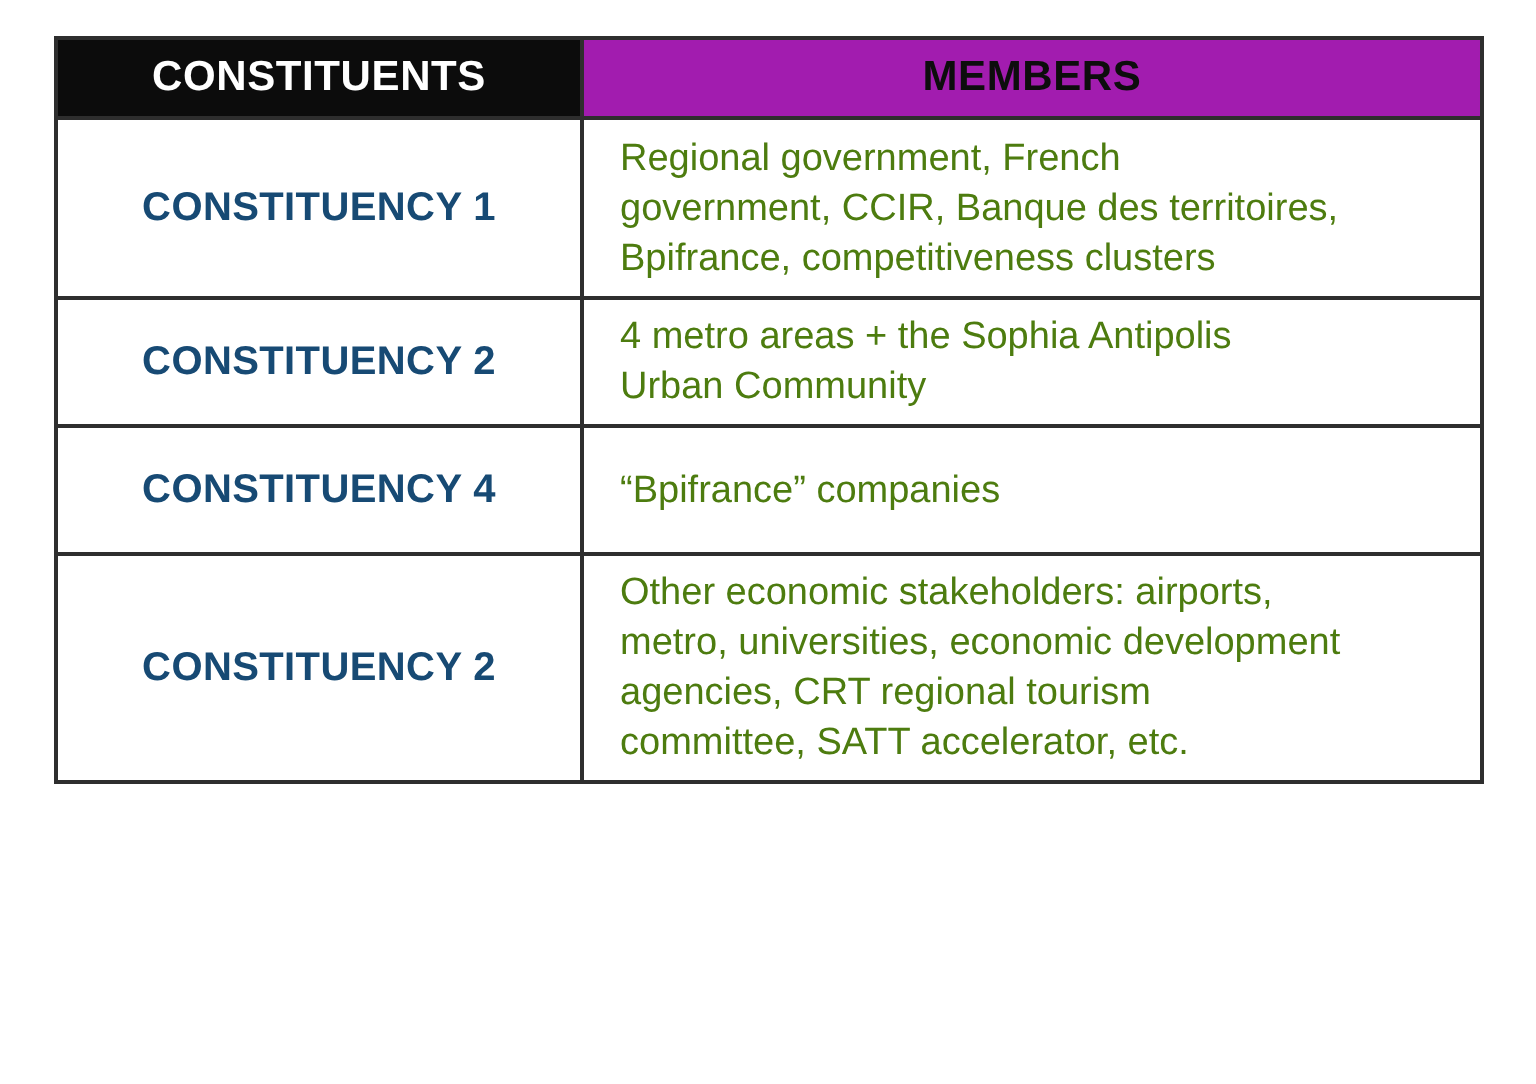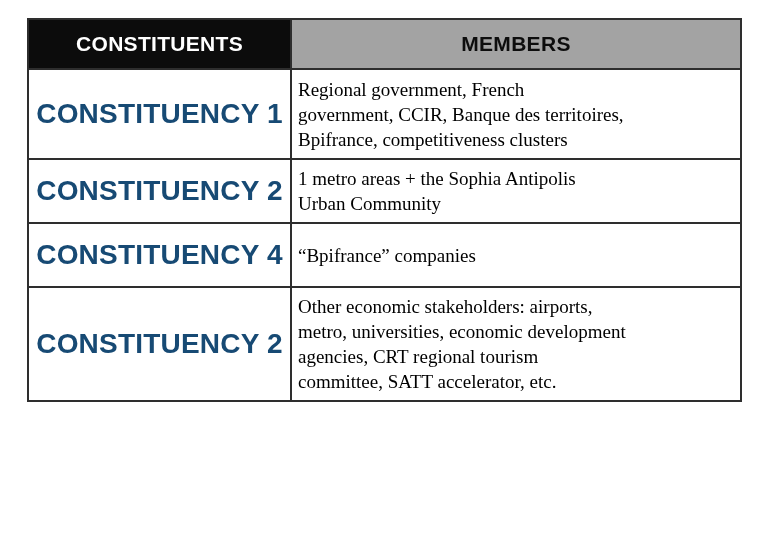--- a/index.html
+++ b/index.html
@@ -29,63 +29,62 @@
     border-collapse: collapse;
     table-layout: fixed;
     margin-left: 2px;
   }
   .ga-table th,
   .ga-table td {
     border: 2px solid #2e2e2e;
     box-sizing: border-box;
   }
   tr.header-row {
-    height: 50px;
+    height: 40px;
   }
   th.th-constituents {
     width: 263px;
     background: #0c0c0c;
     color: #ffffff;
     font-size: 21px;
     font-weight: 700;
     text-align: center;
     letter-spacing: 0.3px;
   }
   th.th-members {
     width: 450px;
-    background: #a3a3a3;
+    background: #a21caf;
     color: #0d0d0d;
     font-size: 21px;
     font-weight: 700;
     text-align: center;
     letter-spacing: 0.3px;
   }
   tbody tr:nth-child(1) { height: 90px; }
   tbody tr:nth-child(2) { height: 50px; }
   tbody tr:nth-child(3) { height: 64px; }
   tbody tr:nth-child(4) { height: 23px; }
   tbody tr:nth-child(5) { height: 120px; }
   td.cell-constituent {
     text-align: center;
     vertical-align: middle;
     font-weight: 700;
-    font-size: 28px;
+    font-size: 20px;
     letter-spacing: 0.2px;
     color: #174a74;
     background: #ffffff;
   }
   td.cell-members {
     vertical-align: middle;
     font-size: 19px;
     line-height: 25px;
-    padding: 6px 14px 6px 6px;
-    color: #000000;
+    padding: 6px 14px 6px 18px;
+    color: #4d7c0f;
     background: #ffffff;
     white-space: pre-line;
-    font-family: Liberation Serif, serif;
   }
 </style>
 </head>
 <body>
 
 <div class="page">
 
   <table class="ga-table">
     <thead>
       <tr class="header-row">
@@ -95,21 +94,21 @@
     </thead>
     <tbody>
       <tr>
         <td class="cell-constituent">CONSTITUENCY 1</td>
         <td class="cell-members">Regional government, French
 government, CCIR,  Banque des territoires,
 Bpifrance, competitiveness clusters</td>
       </tr>
       <tr>
         <td class="cell-constituent">CONSTITUENCY 2</td>
-        <td class="cell-members">1 metro areas + the Sophia Antipolis
+        <td class="cell-members">4 metro areas + the Sophia Antipolis
 Urban Community</td>
       </tr>
       <tr>
         <td class="cell-constituent">CONSTITUENCY 4</td>
         <td class="cell-members">“Bpifrance” companies</td>
       </tr>
       <tr>
         <td class="cell-constituent">CONSTITUENCY 2</td>
         <td class="cell-members">Other economic stakeholders: airports,
 metro, universities, economic development

